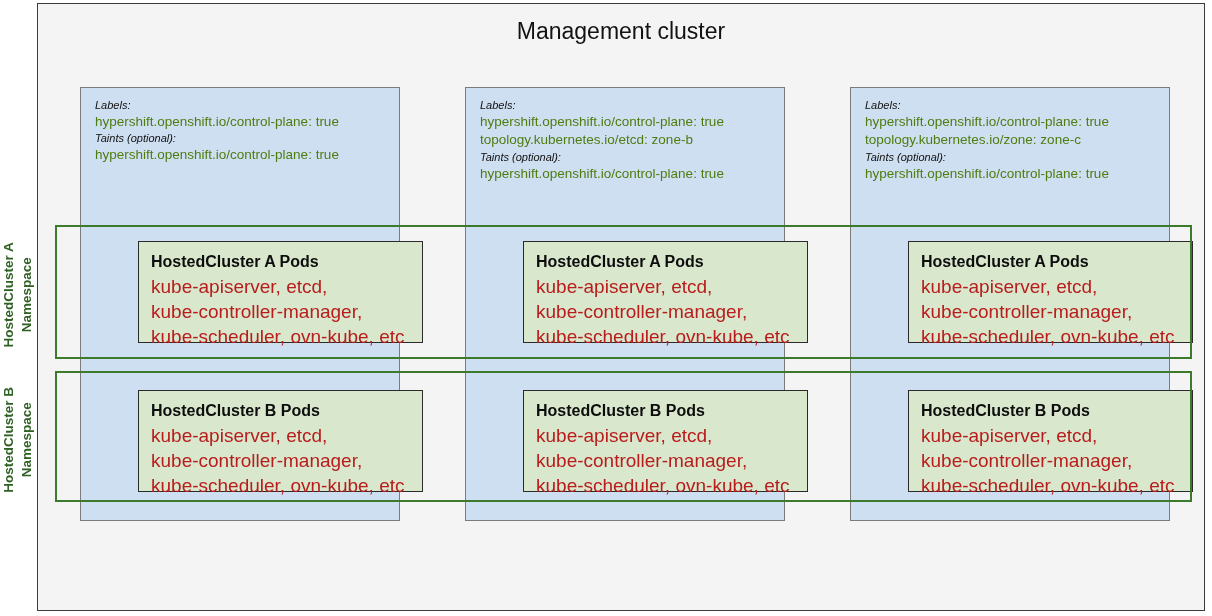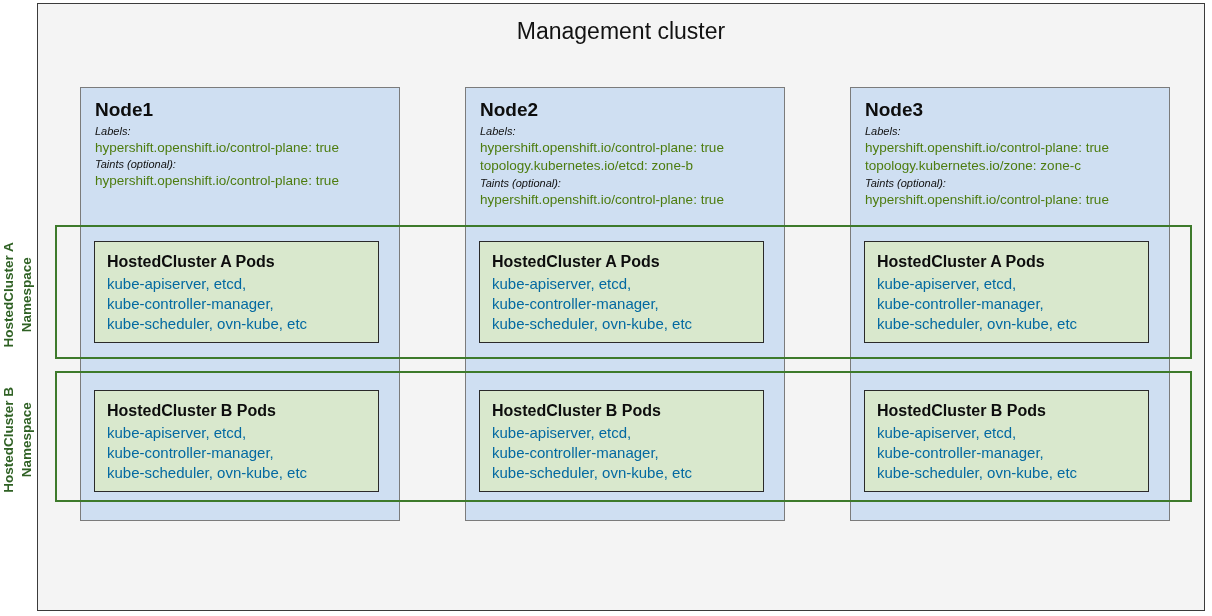--- a/index.html
+++ b/index.html
@@ -125,75 +125,73 @@
   }
 
   
   .pod-box {
     position: absolute;
     width: 285px;
     background: #d9e8cd;
     border: 1.6px solid #2a2a2a;
     box-sizing: border-box;
     padding: 10px 12px 12px 12px;
+    margin-left: 44px;
   }
   .pod-box.row-a { top: 241px; height: 102px; }
   .pod-box.row-b { top: 390px; height: 102px; }
   .pod-box.col1 { left: 94px; }
   .pod-box.col2 { left: 479px; }
   .pod-box.col3 { left: 864px; }
 
   .pod-title {
     font-size: 16px;
     font-weight: bold;
     color: #0d0d0d;
     line-height: 1.3;
     margin-bottom: 1px;
     white-space: nowrap;
   }
   .pod-line {
-    font-size: 15px;
-    color: #0369a1;
+    font-size: 19px;
+    color: #b91c1c;
     line-height: 1.33;
     white-space: nowrap;
   }
 </style>
 </head>
 <body>
 
 <div id="canvas">
 
   <div class="mgmt-cluster">
     <div class="mgmt-title">Management cluster</div>
   </div>
 
   <div class="node-box n1">
     <div class="node-inner">
-      <div class="node-title">Node1</div>
       <div class="node-sub">Labels:</div>
       <div class="node-line">hypershift.openshift.io/control-plane: true</div>
       <div class="node-sub">Taints (optional):</div>
       <div class="node-line">hypershift.openshift.io/control-plane: true</div>
     </div>
   </div>
 
   <div class="node-box n2">
     <div class="node-inner">
-      <div class="node-title">Node2</div>
       <div class="node-sub">Labels:</div>
       <div class="node-line">hypershift.openshift.io/control-plane: true</div>
       <div class="node-line">topology.kubernetes.io/etcd: zone-b</div>
       <div class="node-sub">Taints (optional):</div>
       <div class="node-line">hypershift.openshift.io/control-plane: true</div>
     </div>
   </div>
 
   <div class="node-box n3">
     <div class="node-inner">
-      <div class="node-title">Node3</div>
       <div class="node-sub">Labels:</div>
       <div class="node-line">hypershift.openshift.io/control-plane: true</div>
       <div class="node-line">topology.kubernetes.io/zone: zone-c</div>
       <div class="node-sub">Taints (optional):</div>
       <div class="node-line">hypershift.openshift.io/control-plane: true</div>
     </div>
   </div>
 
   <div class="pod-box row-a col1">
     <div class="pod-title">HostedCluster A Pods</div>

